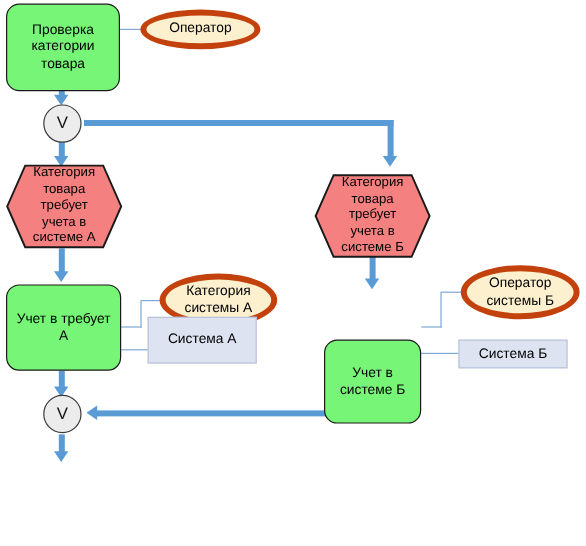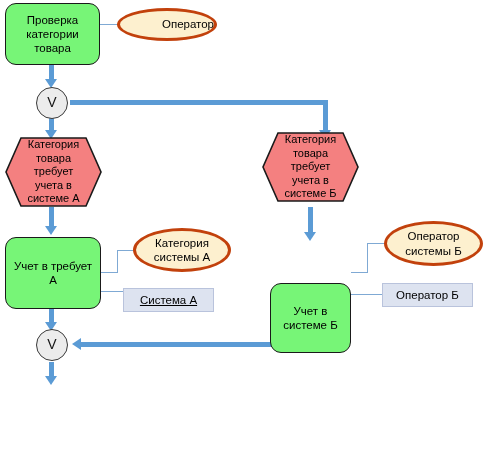--- a/index.html
+++ b/index.html
@@ -61,24 +61,23 @@
     padding: 4px 9px;
     box-sizing: border-box;
   }
   .hexagon {
     background: transparent;
   }
 
   
   .actor {
     background: #fdf0cf;
-    border: 3px solid #c2410c;
+    border: 5px solid #c2410c;
     border-radius: 50%;
     font-size: 11.5px;
-    justify-content: flex-end;
   }
 
   
   .system {
     background: #dde3f0;
     border: 1px solid #b9c3dc;
     font-size: 11.5px;
   }
 
   
@@ -154,42 +153,42 @@
   <div class="conn-thin" style="left:117px; top:250px; width:18px; height:1.4px;"></div>
 
   <div class="conn-thin" style="left:101px; top:291px; width:23px; height:1.4px;"></div>
 
   <div class="conn-thin" style="left:351px; top:272px; width:17px; height:1.4px;"></div>
   <div class="conn-thin" style="left:367px; top:244px; width:1.4px; height:29px;"></div>
   <div class="conn-thin" style="left:367px; top:243px; width:18px; height:1.4px;"></div>
 
   <div class="conn-thin" style="left:351px; top:294px; width:32px; height:1.4px;"></div>
 
-  <div class="node process" style="left:5px; top:3px; width:95px; height:62px;">
+  <div class="node process" style="left:5px; top:3px; width:95px; height:73px;">
     <span>Проверка категории товара</span>
   </div>
 
   <div class="node actor" style="left:117px; top:8px; width:100px; height:33px;">
     <span>Оператор</span>
   </div>
 
   <div class="node junction" style="left:36px; top:87px; width:32px; height:32px;">
     <span>V</span>
   </div>
 
   <div class="node hexagon" style="left:5px; top:137px; width:97px; height:70px;">
     <span class="hex-shape">
       <svg viewBox="0 0 97 70" preserveAspectRatio="none">
         <polygon points="16,1 81,1 96,35 81,69 16,69 1,35" fill="#f48080" stroke="#1a1a1a" stroke-width="1.6"></polygon>
       </svg>
     </span>
     <span class="hex-label">Категория товара требует учета в системе А</span>
   </div>
 
-  <div class="node hexagon" style="left:262px; top:132px; width:97px; height:70px;">
+  <div class="node hexagon" style="left:262px; top:145px; width:97px; height:70px;">
     <span class="hex-shape">
       <svg viewBox="0 0 97 70" preserveAspectRatio="none">
         <polygon points="16,1 81,1 96,35 81,69 16,69 1,35" fill="#f48080" stroke="#1a1a1a" stroke-width="1.6"></polygon>
       </svg>
     </span>
     <span class="hex-label">Категория товара требует учета в системе Б</span>
   </div>
 
   <div class="node process" style="left:5px; top:237px; width:96px; height:72px;">
     <span>Учет в требует А</span>
@@ -200,26 +199,26 @@
   </div>
 
   <div class="node actor" style="left:133px; top:228px; width:98px; height:44px;">
     <span>Категория системы А</span>
   </div>
 
   <div class="node actor" style="left:384px; top:221px; width:99px; height:45px;">
     <span>Оператор системы Б</span>
   </div>
 
-  <div class="node system" style="left:123px; top:288px; width:91px; height:24px;text-decoration:underline;">
+  <div class="node system" style="left:123px; top:264px; width:91px; height:39px;">
     <span>Система А</span>
   </div>
 
   <div class="node system" style="left:382px; top:283px; width:91px; height:24px;">
-    <span>Оператор Б</span>
+    <span>Система Б</span>
   </div>
 
   <div class="node junction" style="left:36px; top:329px; width:32px; height:32px;">
     <span>V</span>
   </div>
 
 
 </div>
 
 </body></html>

